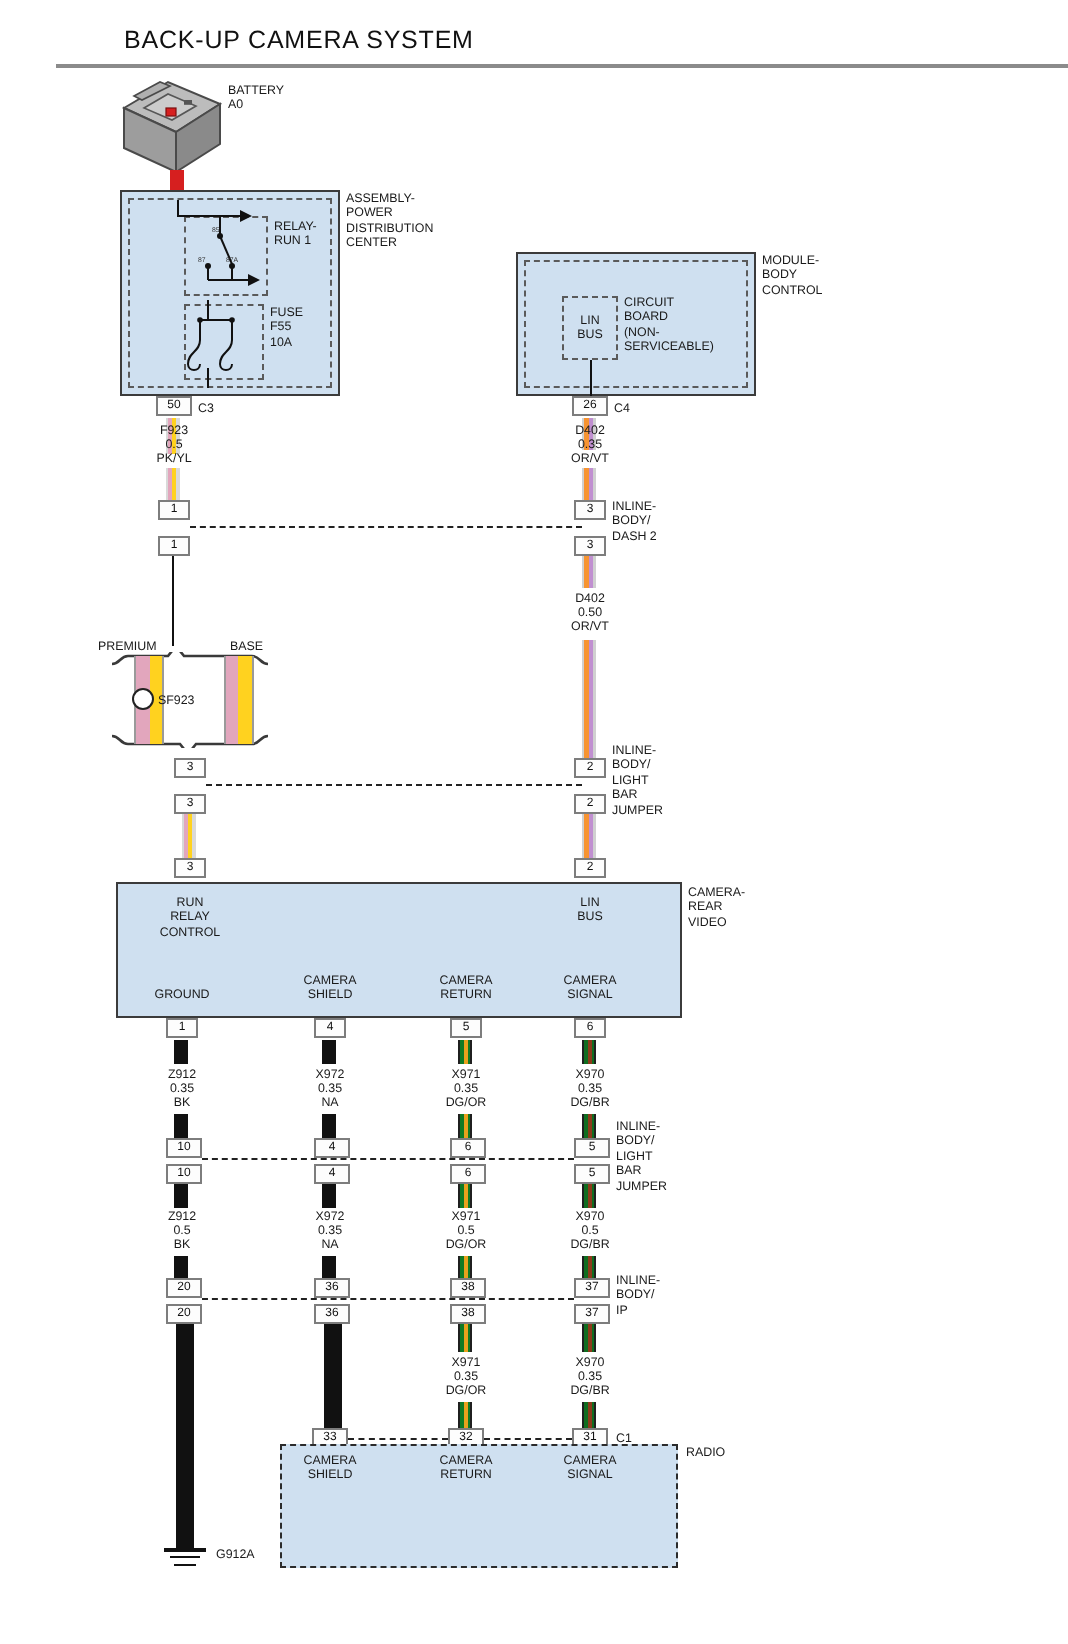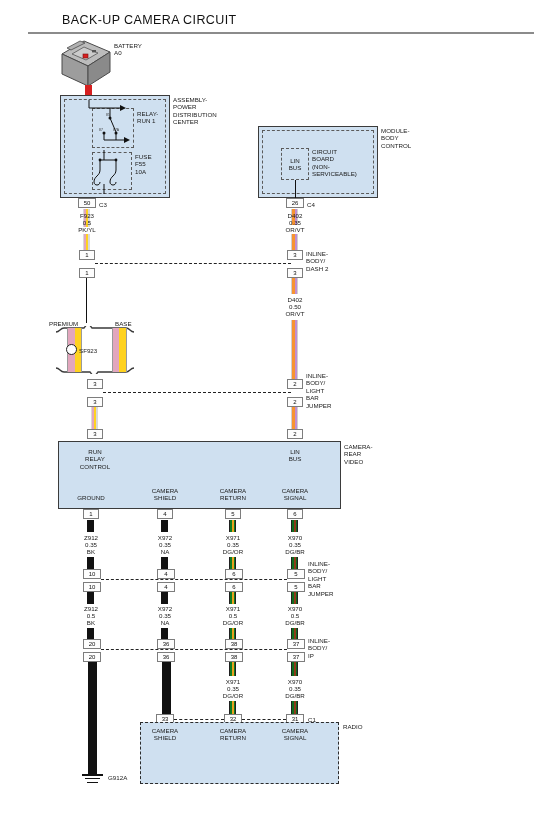--- a/index.html
+++ b/index.html
@@ -34,21 +34,21 @@
   .term-red{background:#d61f1f;}
   .sp-circle{width:9px;height:9px;border:1.3px solid #222;border-radius:50%;background:#fff;}
   
   .gnd1{height:1.6px;background:#111;}
   .gnd2{height:1.4px;background:#111;}
   .gnd3{height:1.3px;background:#111;}
 </style>
 </head>
 <body>
 
-<div class="abs" id="title">BACK-UP CAMERA CIRCUIT</div>
+<div class="abs" id="title">BACK-UP CAMERA SYSTEM</div>
 <div class="abs" id="title-rule"></div>
 
 <div class="abs" style="left:58px;top:38px;width:56px;height:52px;">
   <svg width="56" height="52" viewBox="0 0 56 52">
     <polygon points="4,16 26,3 52,14 30,28" fill="#bcbcbc" stroke="#4a4a4a" stroke-width="1"></polygon>
     <polygon points="4,16 30,28 30,48 4,36" fill="#9d9d9d" stroke="#4a4a4a" stroke-width="1"></polygon>
     <polygon points="30,28 52,14 52,34 30,48" fill="#8a8a8a" stroke="#4a4a4a" stroke-width="1"></polygon>
     <polygon points="9,10 22,3 27,5 13,12" fill="#b0b0b0" stroke="#4a4a4a" stroke-width="0.8"></polygon>
     <polygon points="14,16 26,9 40,15 28,22" fill="#cccccc" stroke="#565656" stroke-width="0.8"></polygon>
     <rect x="25" y="16" width="5" height="4" fill="#d61f1f" stroke="#7a1010" stroke-width="0.6"></rect>

